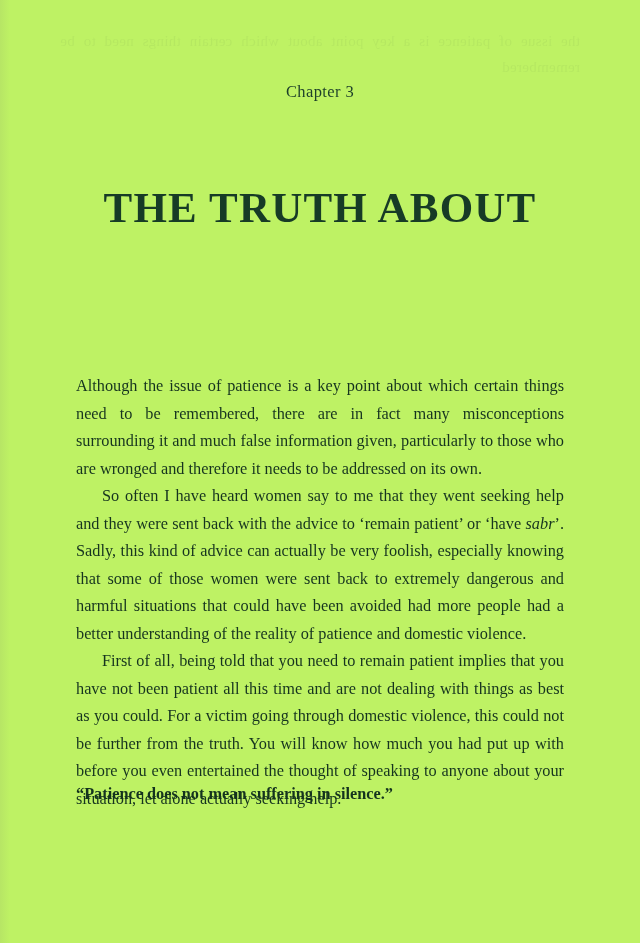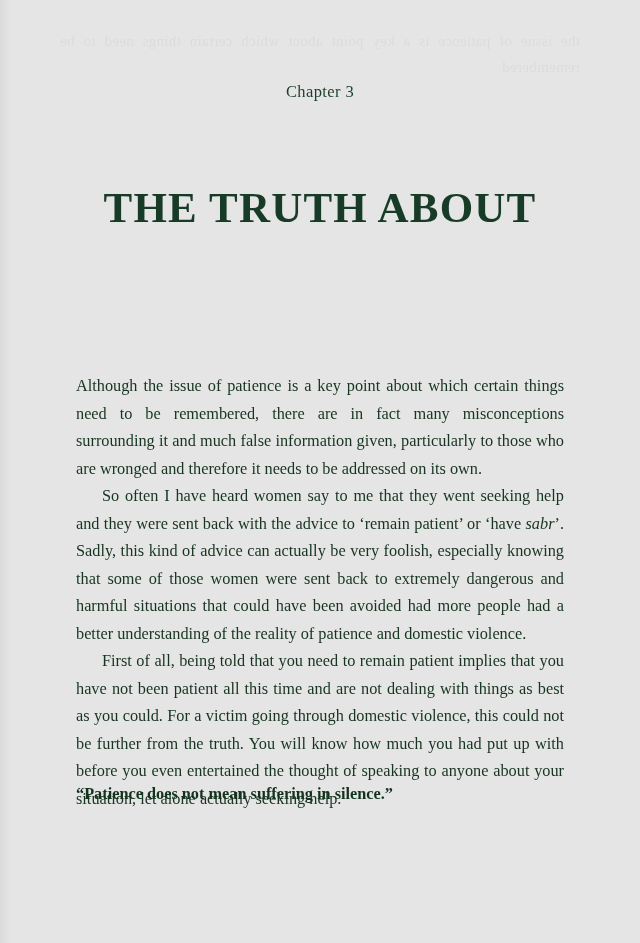--- a/index.html
+++ b/index.html
@@ -12,21 +12,21 @@
     background: #ffffff;
     font-family: "Liberation Serif", serif;
     color: #14341f;
     overflow: hidden;
   }
 
   .page {
     position: relative;
     width: 640px;
     height: 943px;
-    background: #e5e5e5;
+    background: #bef264;
     box-sizing: border-box;
     padding: 0;
   }
 
   
   .ghost-layer {
     position: absolute;
     top: 28px;
     left: 60px;
     width: 520px;

